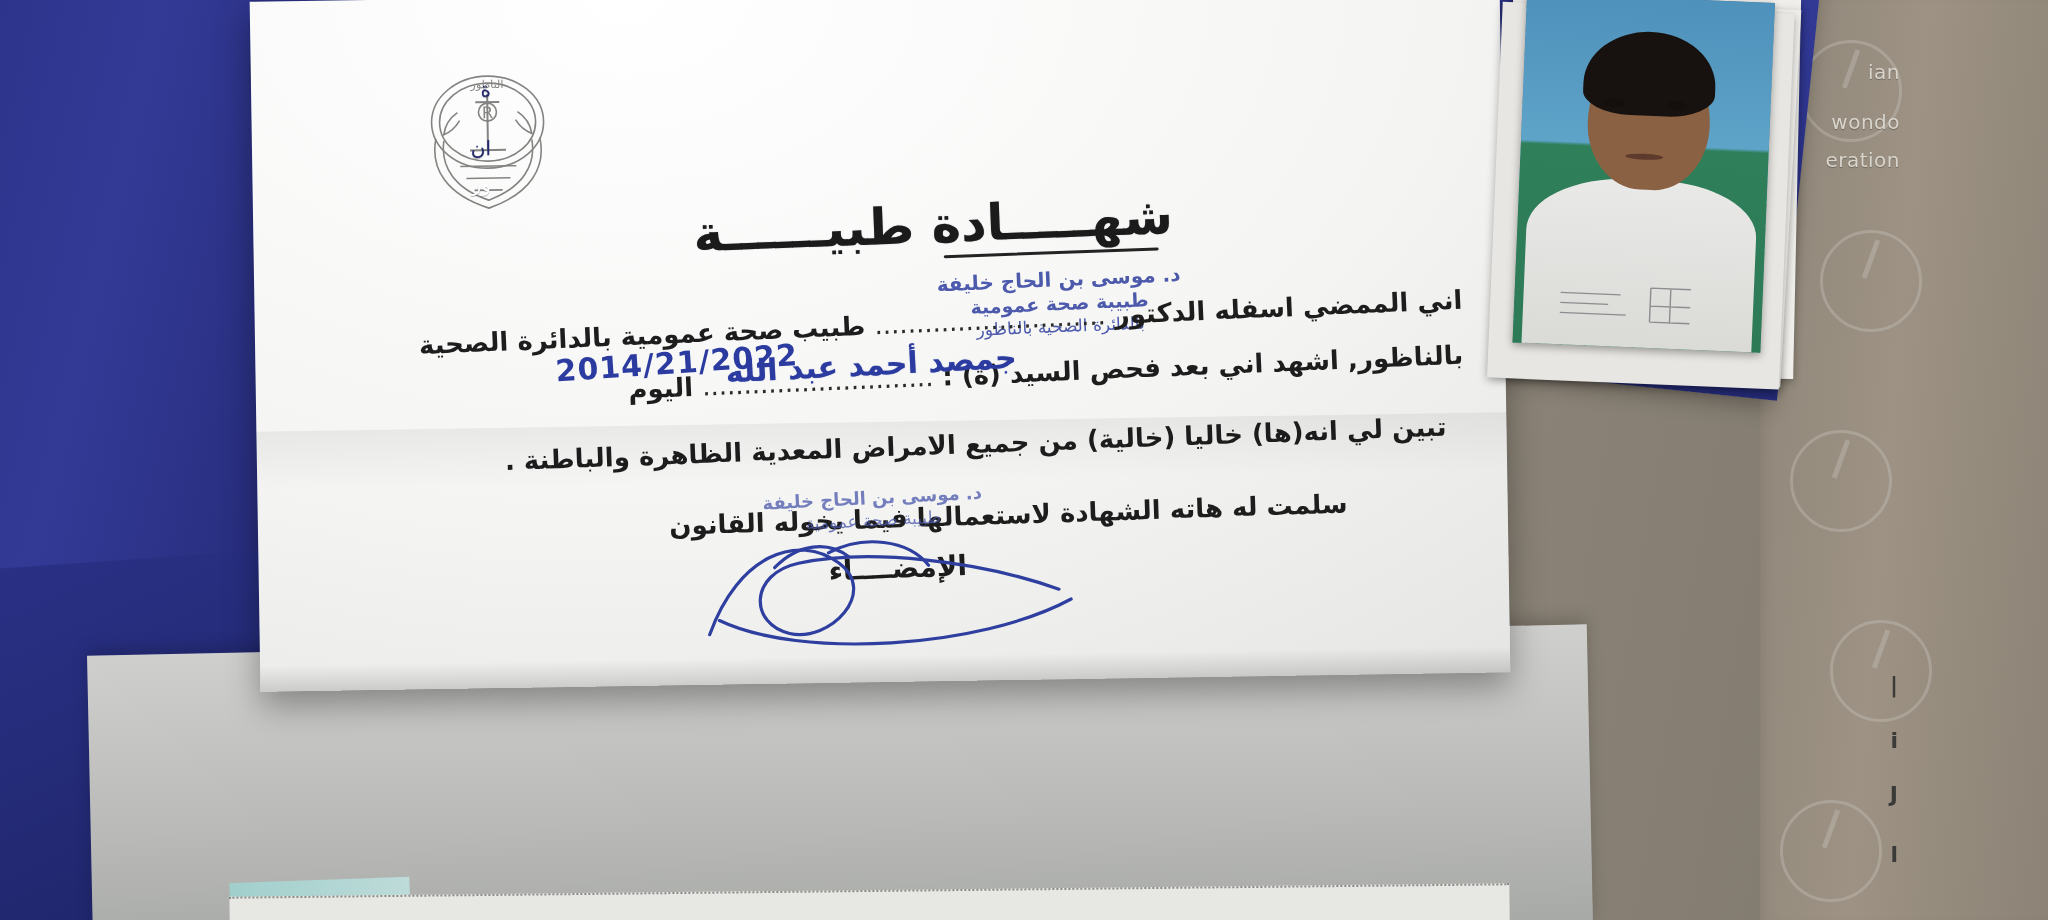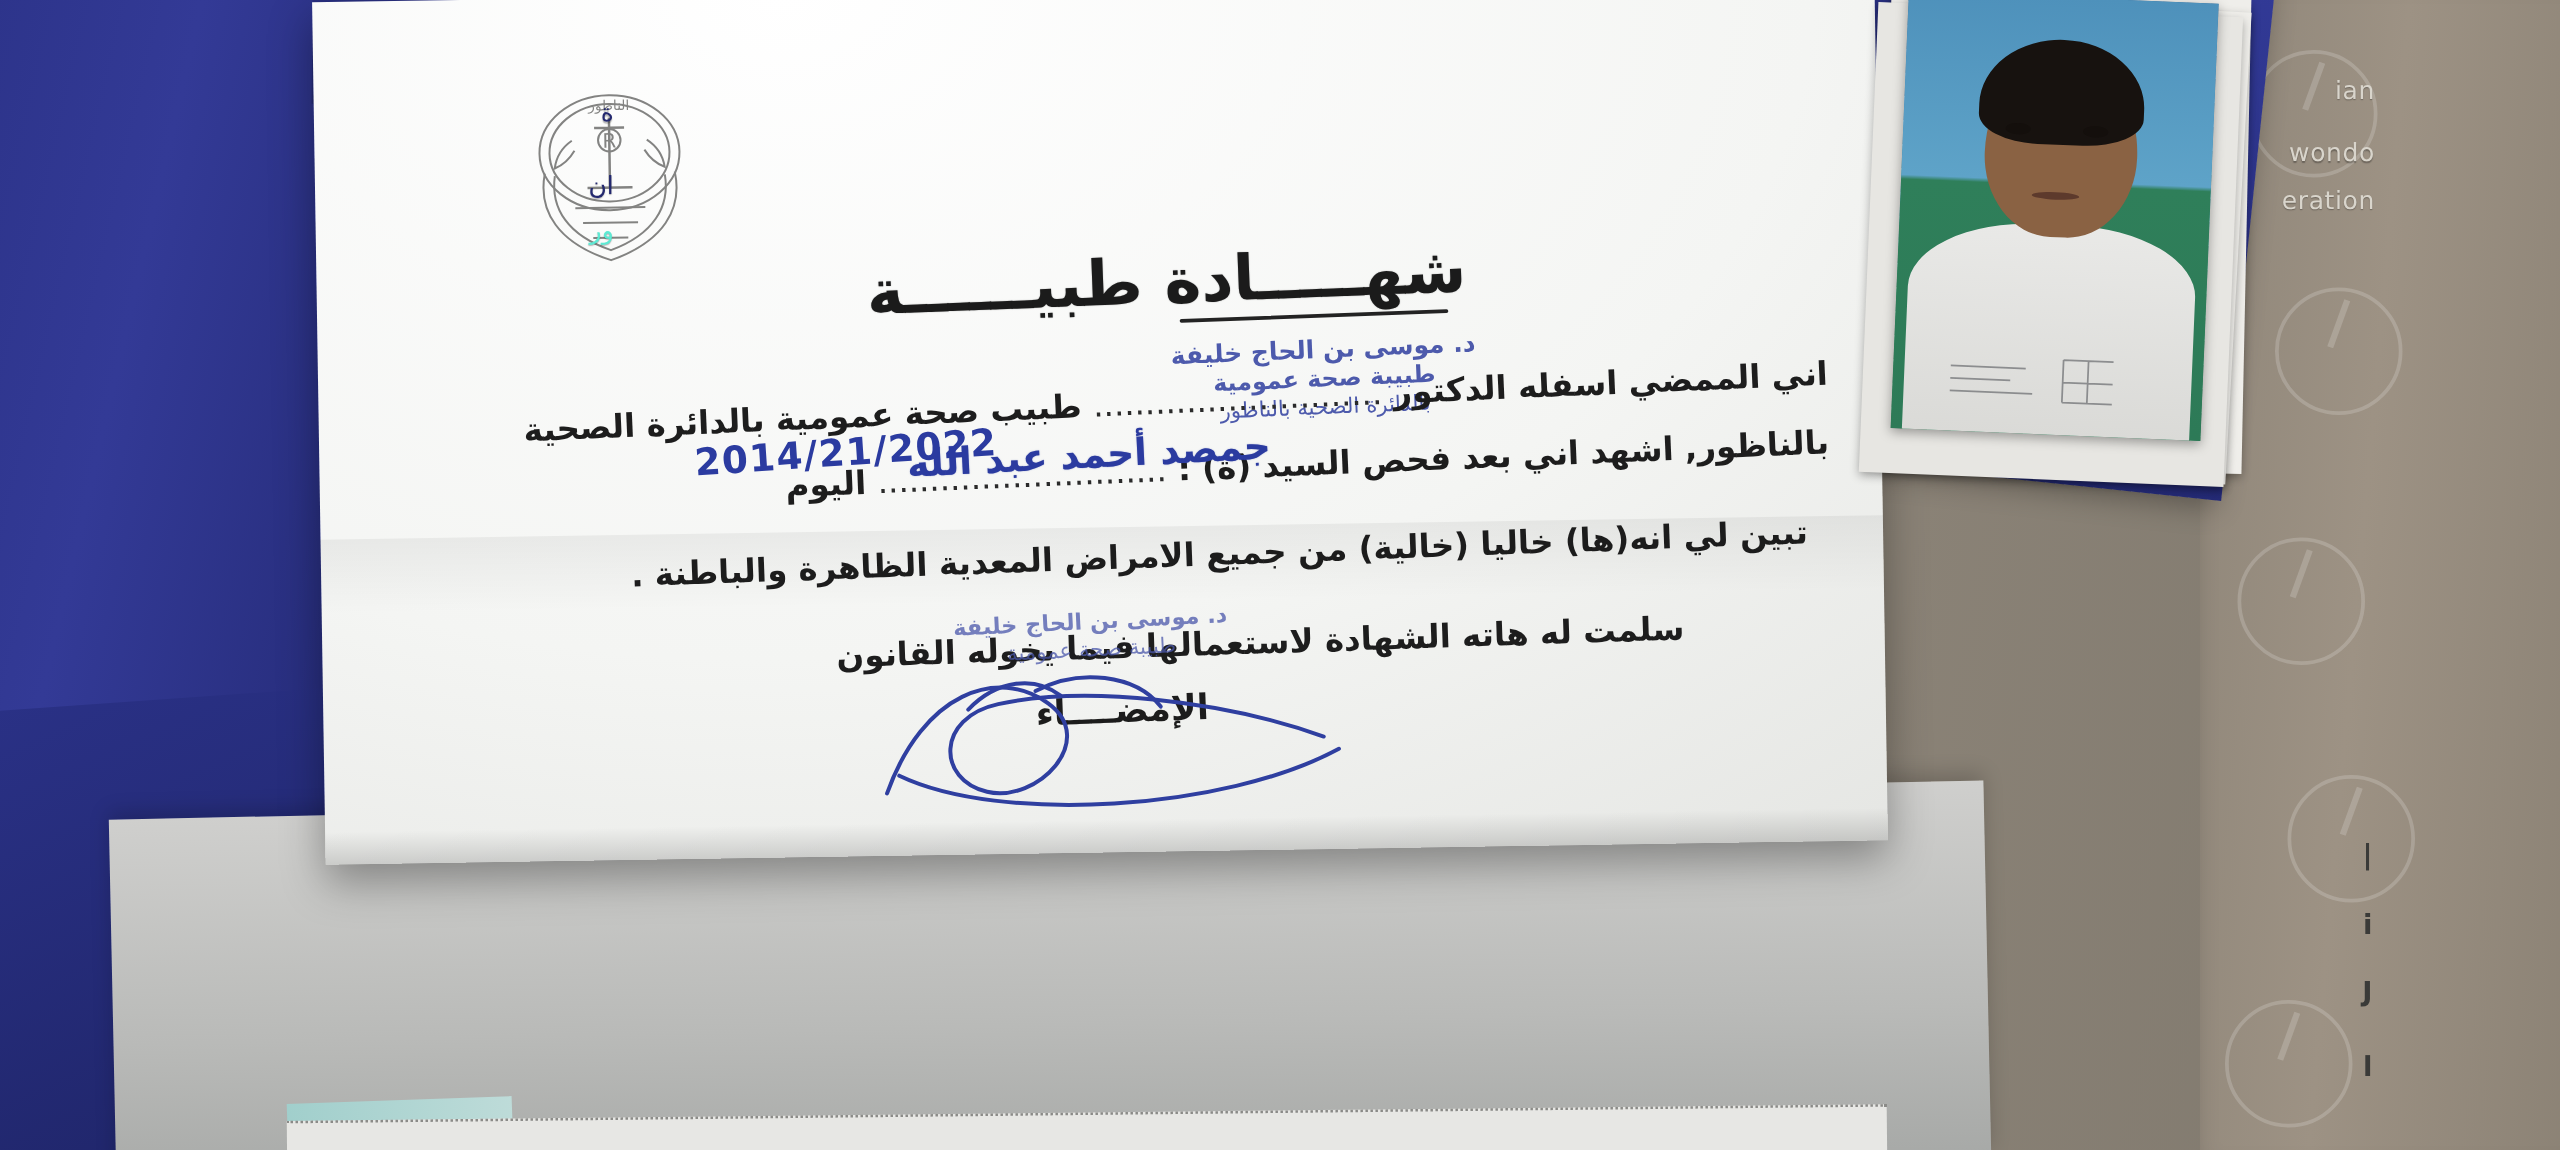--- a/index.html
+++ b/index.html
@@ -492,20 +492,20 @@
       </svg>
     </div>
   </div>
 
   <div class="card-text" style="right: 148px; top: 60px;">ian</div>
   <div class="card-text" style="right: 148px; top: 110px;">wondo</div>
   <div class="card-text" style="right: 148px; top: 148px;">eration</div>
 
   <div class="card-text arabic" style="color:#23286f; right: 1557px; top: 78px;">ة</div>
   <div class="card-text arabic" style="color:#23286f; right: 1557px; top: 136px;">ان</div>
-  <div class="card-text arabic" style="color:#5eead4; right: 1557px; top: 172px;">ور</div>
+  <div class="card-text arabic" style="color:#ffffff; right: 1557px; top: 172px;">ور</div>
 
   <div class="edge-marks" style="top: 672px;">|</div>
   <div class="edge-marks" style="top: 728px;">i</div>
   <div class="edge-marks" style="top: 782px;">J</div>
   <div class="edge-marks" style="top: 842px;">l</div>
 
 </div>
 
 </body></html>

